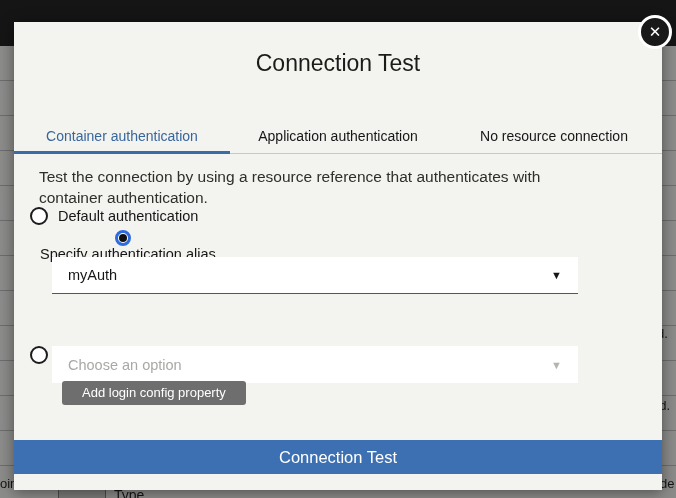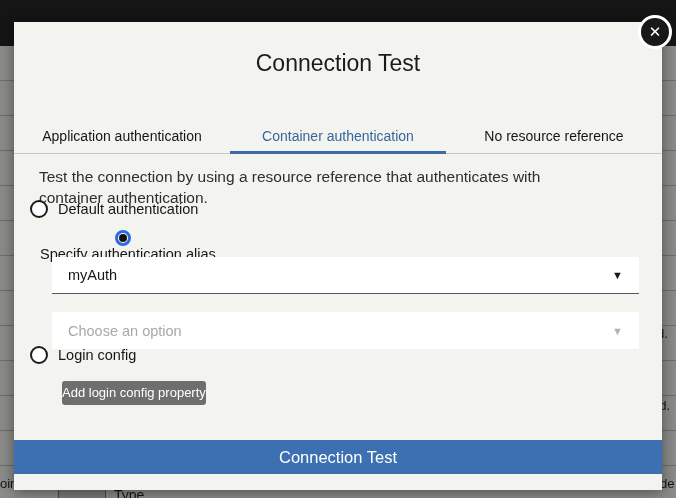--- a/index.html
+++ b/index.html
@@ -37,30 +37,30 @@
 
   .radio-row{position:absolute;left:16px;display:flex;align-items:center;height:20px;}
   .radio-circle{width:14px;height:14px;border:2px solid #1c1c1c;border-radius:50%;
                 background:#fff;flex:0 0 auto;cursor:pointer;}
   .radio-row.selected .radio-circle{width:10px;height:10px;border:3px solid #2d6bdf;
                 position:relative;background:#fff;}
   .radio-row.selected .radio-circle::after{content:"";position:absolute;left:1px;top:1px;
                 width:8px;height:8px;border-radius:50%;background:#111;}
   .radio-label{margin-left:10px;font-size:14.5px;color:#161616;}
 
-  .dropdown{position:absolute;left:38px;width:587px;height:37px;background:#ffffff;
+  .dropdown{position:absolute;left:38px;width:526px;height:37px;background:#ffffff;
             display:flex;align-items:center;padding:0 16px;box-sizing:border-box;
             cursor:pointer;}
   .dropdown.enabled{border-bottom:1px solid #565656;}
   .dd-value{font-size:14.5px;color:#161616;}
   .dd-placeholder{font-size:14.5px;color:#a8a8a5;}
   .dd-caret{margin-left:auto;font-size:11px;color:#161616;}
   .dropdown.disabled .dd-caret{color:#b4b4b1;}
 
-  .add-btn{position:absolute;left:48px;top:359px;height:24px;padding:0 0;
+  .add-btn{position:absolute;left:48px;top:359px;height:24px;padding:0 20px;
            background:#6e6e6e;border:none;border-radius:3px;color:#ffffff;
            font-size:13px;font-family:inherit;cursor:pointer;line-height:24px;}
 
   .submit-btn{position:absolute;left:0;top:418px;width:100%;height:34px;
               background:#3d70b2;border:none;color:#ffffff;font-size:16.5px;
               font-family:inherit;cursor:pointer;}
 </style>
 </head>
 <body>
 
@@ -78,48 +78,48 @@
     <div class="bg-overlay"></div>
   </div>
 
   <div class="modal">
 
     <div class="close-btn">✕</div>
 
     <h1 class="modal-title">Connection Test</h1>
 
     <div class="tabs">
+      <div class="tab active">Container authentication</div>
       <div class="tab">Application authentication</div>
-      <div class="tab active">Container authentication</div>
-      <div class="tab">No resource reference</div>
+      <div class="tab">No resource connection</div>
     </div>
 
     <p class="desc">Test the connection by using a resource reference that authenticates with container authentication.</p>
 
-    <div class="radio-row" style="top:177px;">
+    <div class="radio-row" style="top:184px;">
       <span class="radio-circle"></span>
       <span class="radio-label">Default authentication</span>
     </div>
 
     <div class="radio-row selected" style="top:208px;flex-direction:column;">
       <span class="radio-circle"></span>
       <span class="radio-label">Specify authentication alias</span>
     </div>
 
     <div class="dropdown enabled" style="top:235px;">
       <span class="dd-value">myAuth</span>
       <span class="dd-caret">▼</span>
     </div>
 
     <div class="radio-row" style="top:280px;margin-top:43px;">
       <span class="radio-circle"></span>
       <span class="radio-label">Login config</span>
     </div>
 
-    <div class="dropdown disabled" style="top:290px;gap:16px;">
+    <div class="dropdown disabled" style="top:324px;gap:16px;">
       <span class="dd-placeholder">Choose an option</span>
       <span class="dd-caret">▼</span>
     </div>
 
     <button class="add-btn">Add login config property</button>
 
     <button class="submit-btn">Connection Test</button>
   </div>
 
 </div>

